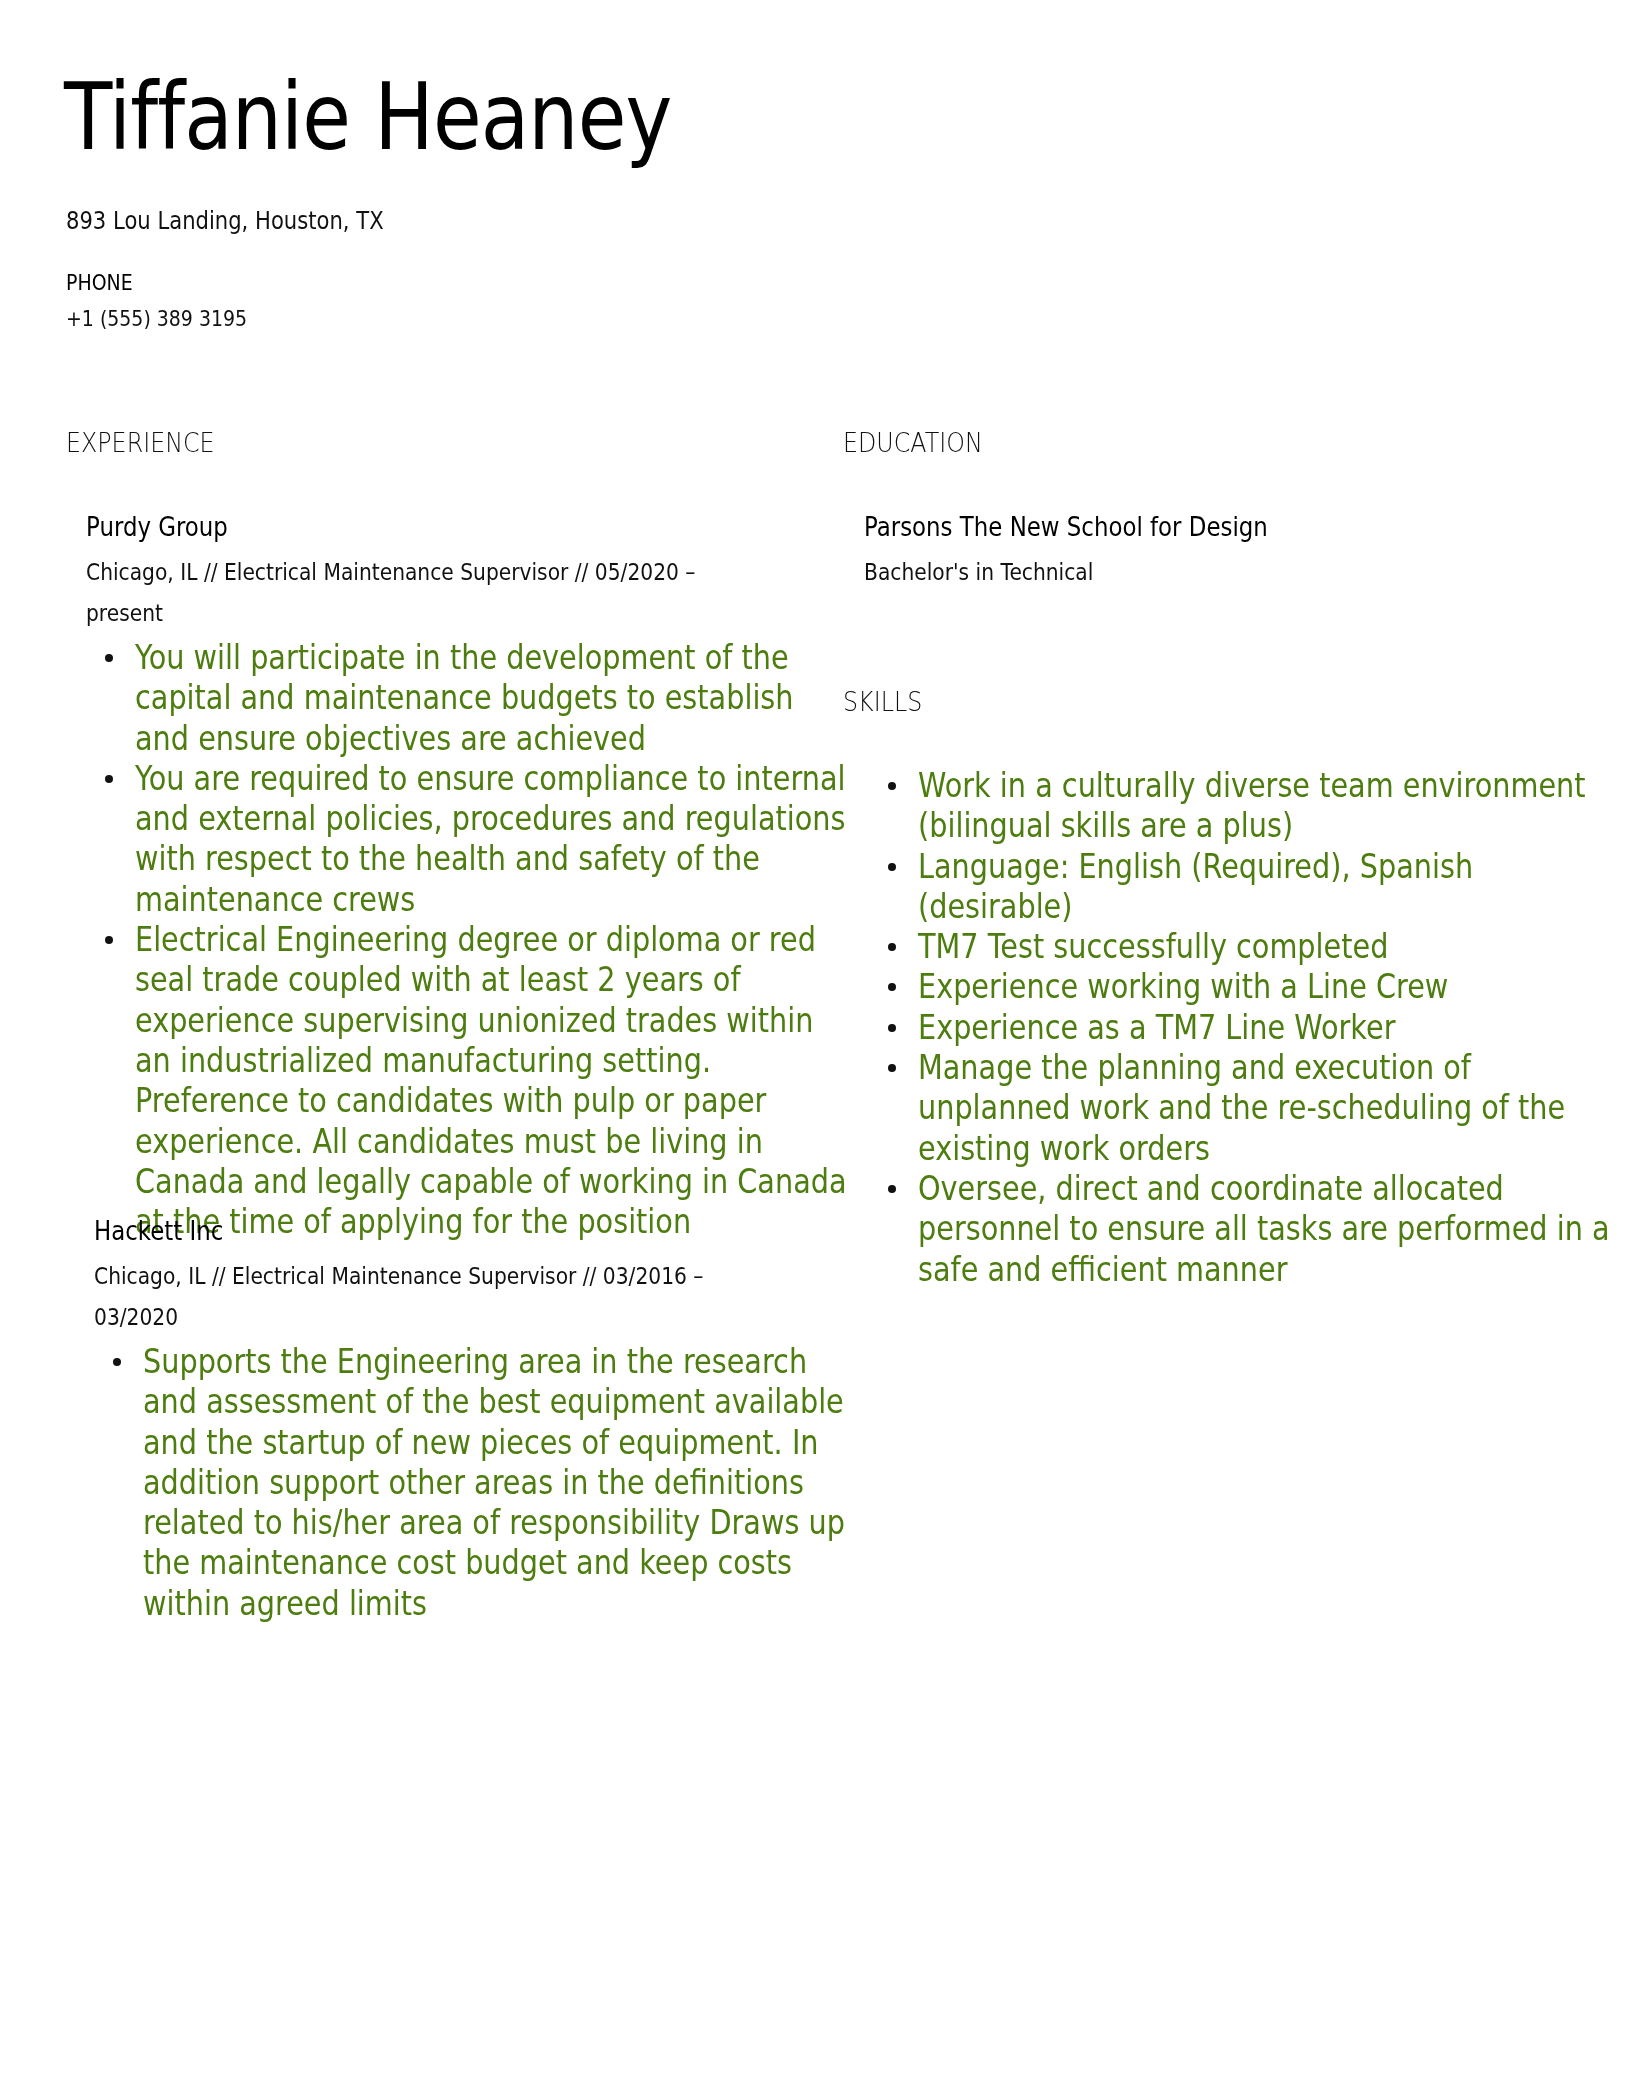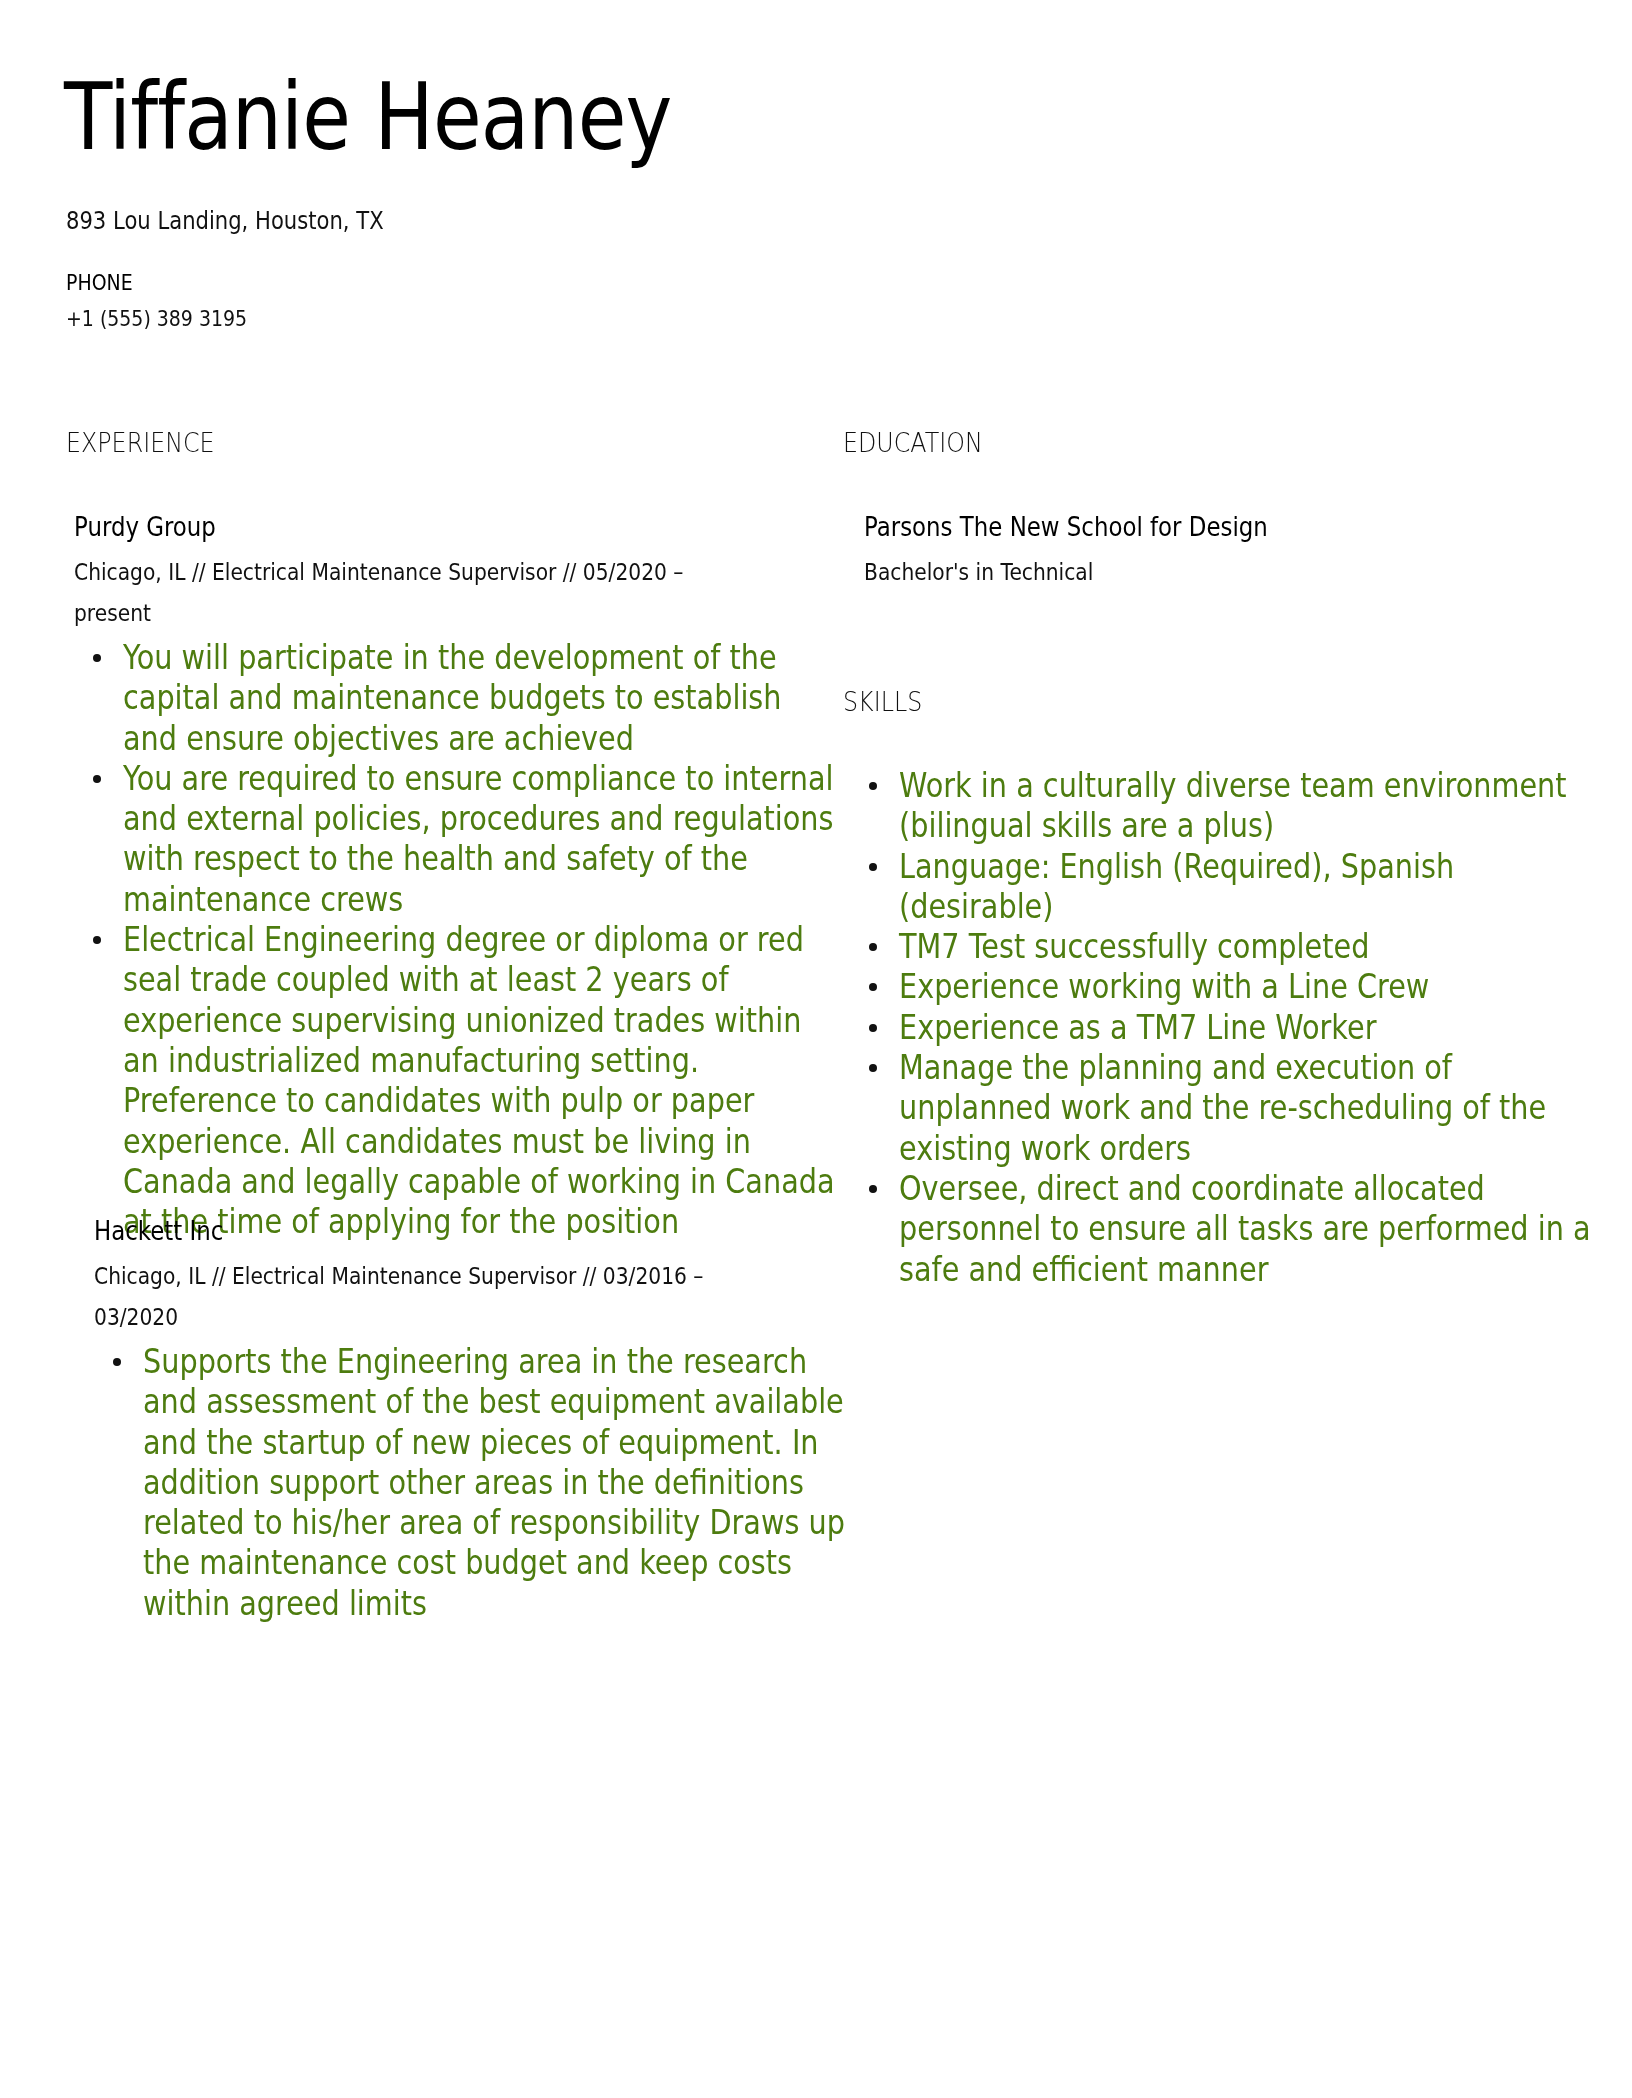--- a/index.html
+++ b/index.html
@@ -126,26 +126,26 @@
     ul.bullets li .dot {
       position: absolute;
       left: 19px;
       top: 16px;
       width: 8px;
       height: 8px;
       border-radius: 50%;
       background: #111;
     }
     #exp-section-title { position: absolute; left: 0; top: 0; }
-    .exp-entry-1 { position: absolute; left: 8px; top: 84px; }
+    .exp-entry-1 { position: absolute; left: 20px; top: 84px; }
     .exp-entry-2 { position: absolute; left: 28px; top: 1222px; }
     .edu-title { position: absolute; left: 0; top: 0; }
     .edu-entry { position: absolute; left: 21px; top: 84px; }
     .skills-title { position: absolute; left: 0; top: 259px; }
-    .skills-list { position: absolute; left: 7px; top: 340px; width: 700px; }
+    .skills-list { position: absolute; left: 26px; top: 340px; width: 700px; }
     .skills-list li .txt { width: 760px; }
   </style>
 </head>
 <body>
 
 <div class="page">
 
   <h1 class="name">Tiffanie Heaney</h1>
   <div class="address">893 Lou Landing, Houston, TX</div>
   <div class="contact-label">PHONE</div>

